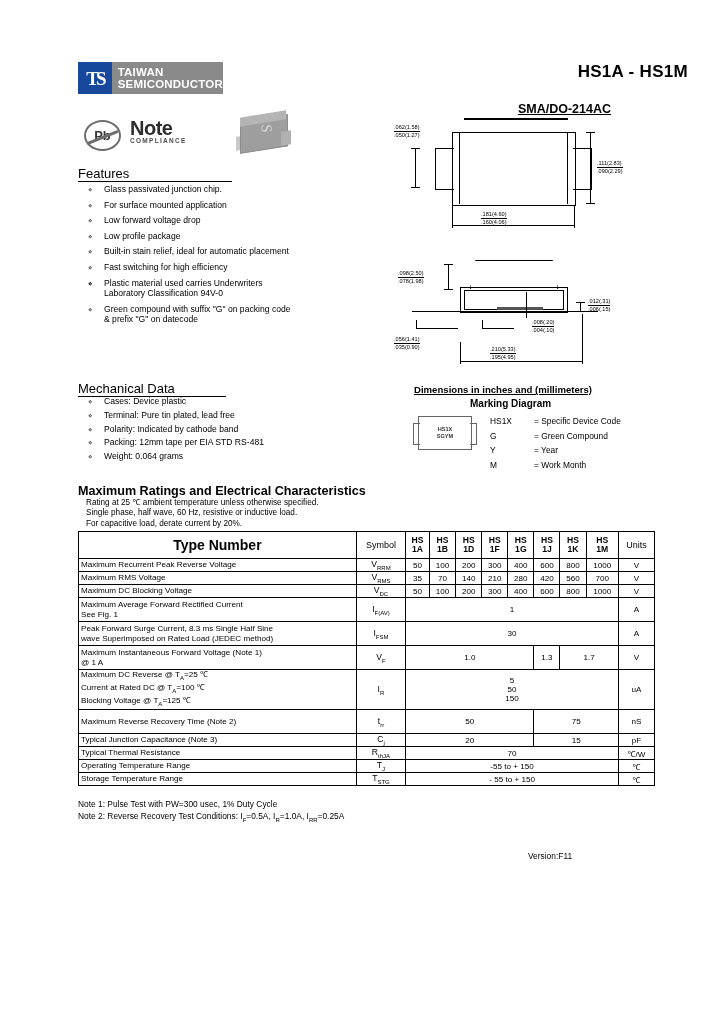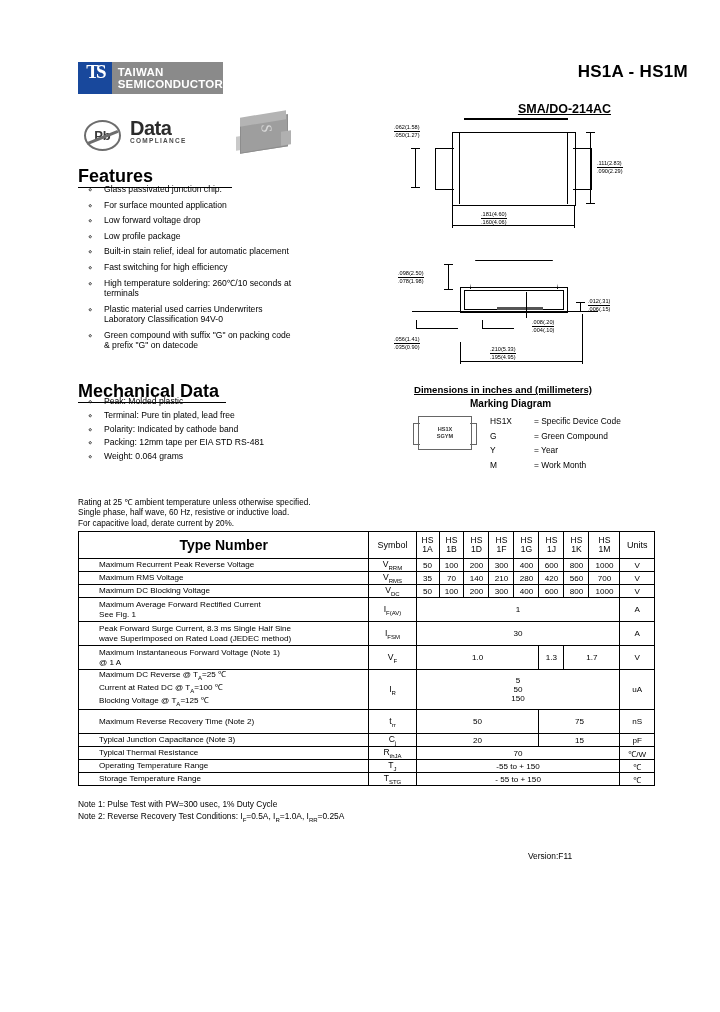--- a/index.html
+++ b/index.html
@@ -6,21 +6,21 @@
   body{
     width:720px;height:1012px;position:relative;overflow:hidden;
     font-family:"Liberation Sans", sans-serif;color:#000;
     -webkit-font-smoothing:none;
   }
   #page{position:absolute;inset:0;background:#fff;}
 
   
   .logo-wrap{position:absolute;left:78px;top:62px;width:145px;height:32px;
     display:flex;align-items:stretch;}
-  .logo-mark{width:38px;background:#18489c;display:flex;align-items:flex-start;justify-content:center;}
+  .logo-mark{width:38px;background:#18489c;display:flex;align-items:center;justify-content:center;}
   .logo-mark .ts{color:#fff;font-weight:bold;font-size:19px;font-family:"Liberation Serif",serif;
       letter-spacing:-3px;line-height:1;}
   .logo-text{flex:1;background:#8a8a8a;color:#fff;display:flex;flex-direction:column;
       justify-content:center;padding-left:6px;}
   .logo-text span{font-weight:bold;font-size:11.5px;line-height:12.5px;letter-spacing:.2px;}
 
   
   .pb{position:absolute;left:84px;top:120px;width:33px;height:27px;border:2.5px solid #6d6d6d;
       border-radius:50%;display:flex;align-items:center;justify-content:center;
       font-weight:bold;font-size:13px;color:#3b3b3b;}
@@ -43,21 +43,21 @@
   .pkg-s{position:absolute;left:30px;top:6px;color:#d8d8d8;font-size:15px;
      transform:rotate(88deg);font-family:"Liberation Serif",serif;}
 
   
   .title-main{position:absolute;right:32px;top:62px;font-size:17px;font-weight:bold;letter-spacing:.3px;padding-left:41px;}
   .title-sub{position:absolute;right:32px;top:84px;font-size:12.5px;}
   .title-pkg{position:absolute;right:109px;top:102px;font-size:12.5px;font-weight:bold;
       text-decoration:underline;}
 
   
-  .sec-head{font-size:18px;font-weight:bold;border-bottom:1.6px solid #000;display:inline-block;
+  .sec-head{font-size:13px;font-weight:normal;border-bottom:1.6px solid #000;display:inline-block;
       padding-bottom:0px;}
   #features-head{position:absolute;left:78px;top:166px;width:154px;}
   #mech-head{position:absolute;left:78px;top:381px;width:148px;}
 
   
   .blist{position:absolute;font-size:8.6px;line-height:10.4px;}
   .blist .item{position:relative;padding-left:26px;margin-bottom:5.2px;}
   .blist .item .dia{position:absolute;left:10px;top:1px;font-size:7px;color:#222;}
   #features-list{left:78px;top:184px;width:216px;}
   #mech-list{left:78px;top:396px;width:230px;}
@@ -95,31 +95,31 @@
       text-decoration:underline;}
   #markhead{position:absolute;left:470px;top:398px;font-size:10px;font-weight:bold;}
   #markbox{position:absolute;left:418px;top:416px;width:52px;height:32px;border:1px solid #666;
       display:flex;flex-direction:column;align-items:center;justify-content:center;}
   #markbox .mtxt{font-size:5.6px;font-weight:bold;color:#333;line-height:7px;}
   #markbox .earL{position:absolute;left:-6px;top:6px;width:6px;height:20px;border:1px solid #666;border-right:none;}
   #markbox .earR{position:absolute;right:-6px;top:6px;width:6px;height:20px;border:1px solid #666;border-left:none;}
 
   
   #ratings-head{position:absolute;left:78px;top:484px;font-size:12.6px;font-weight:bold;}
-  .rnote{position:absolute;font-size:8.2px;line-height:10.4px;}
+  .rnote{position:absolute;font-size:8.2px;line-height:10.4px;margin-left:8px;}
   #rnotes{left:78px;top:498px;}
 
   
   #tbl{position:absolute;left:78px;top:531px;width:577px;border-collapse:collapse;
       font-size:8.1px;}
   #tbl td,#tbl th{border:.9px solid #000;padding:0 2px;text-align:center;vertical-align:middle;}
-  #tbl .lcell{text-align:left;padding-left:20px;line-height:9.4px;}
+  #tbl .lcell{text-align:left;padding-left:2px;line-height:9.4px;}
   #tbl .typehdr{font-size:14px;font-weight:bold;height:26px;}
   #tbl .symhdr{font-size:9px;font-weight:normal;}
-  #tbl .dev{font-size:8.6px;font-weight:normal;line-height:9.2px;}
+  #tbl .dev{font-size:8.6px;font-weight:bold;line-height:9.2px;}
   #tbl .sym{font-size:8.6px;}
   #tbl tr{height:13px;}
   sub{font-size:6px;}
 
   
   #notes{position:absolute;left:78px;top:798px;font-size:8.4px;line-height:12.4px;}
   #version{position:absolute;left:528px;top:851px;font-size:8.4px;text-align:right;}
 </style>
 </head>
 <body>
@@ -134,21 +134,21 @@
       <span>TAIWAN</span>
       <span>SEMICONDUCTOR</span>
     </div>
   </div>
 
   <div class="pb">
     <span>Pb</span>
     <span class="pb-slash"></span>
   </div>
   <div class="rohs">
-    <div class="r1">Data</div>
+    <div class="r1">Note</div>
     <div class="r2">COMPLIANCE</div>
   </div>
 
   <div class="pkgphoto">
     <div class="pkg-foot"></div>
     <div class="pkg-body"></div>
     <div class="pkg-top"></div>
     <div class="pkg-foot2"></div>
     <div class="pkg-s">S</div>
   </div>
@@ -157,28 +157,28 @@
   <div class="title-pkg">SMA/DO-214AC</div>
 
   <div class="sec-head" id="features-head">Features</div>
   <div class="blist" id="features-list">
       <div class="item"><span class="dia">⋄</span><span>Glass passivated junction chip.</span></div>
       <div class="item"><span class="dia">⋄</span><span>For surface mounted application</span></div>
       <div class="item"><span class="dia">⋄</span><span>Low forward voltage drop</span></div>
       <div class="item"><span class="dia">⋄</span><span>Low profile package</span></div>
       <div class="item"><span class="dia">⋄</span><span>Built-in stain relief, ideal for automatic placement</span></div>
       <div class="item"><span class="dia">⋄</span><span>Fast switching for high efficiency</span></div>
-      <div class="item"><span class="dia">⋄</span><span>High temperature soldering: 260℃/10 seconds at terminals</span></div>
+      <div class="item"><span class="dia">⋄</span></div>
       <div class="item"><span class="dia">⋄</span><span>Plastic material used carries Underwriters Laboratory Classification 94V-0</span></div>
       <div class="item"><span class="dia">⋄</span><span>Green compound with suffix "G" on packing code &amp; prefix "G" on datecode</span></div>
     </div>
 
   <div class="sec-head" id="mech-head">Mechanical Data</div>
   <div class="blist" id="mech-list">
-      <div class="item"><span class="dia">⋄</span><span>Peak: Molded plastic</span></div>
+      <div class="item"><span class="dia">⋄</span><span>Cases: Device plastic</span></div>
       <div class="item"><span class="dia">⋄</span><span>Terminal: Pure tin plated, lead free</span></div>
       <div class="item"><span class="dia">⋄</span><span>Polarity: Indicated by cathode band</span></div>
       <div class="item"><span class="dia">⋄</span><span>Packing: 12mm tape per EIA STD RS-481</span></div>
       <div class="item"><span class="dia">⋄</span><span>Weight: 0.064 grams</span></div>
     </div>
 
   <div class="drawbox" id="dwg1">
     <div class="topbar"></div>
     <div class="padL"></div>
     <div class="padR"></div>
@@ -278,20 +278,21 @@
       <div style="display: flex;">
         <span style="width: 44px;">Y</span>
         <span>= Year</span>
       </div>
       <div style="display: flex;">
         <span style="width: 44px;">M</span>
         <span>= Work Month</span>
       </div>
     </div>
 
+  <div id="ratings-head">Maximum Ratings and Electrical Characteristics</div>
   <div class="rnote" id="rnotes">
       <div>Rating at 25 ℃ ambient temperature unless otherwise specified.</div>
       <div>Single phase, half wave, 60 Hz, resistive or inductive load.</div>
       <div>For capacitive load, derate current by 20%.</div>
     </div>
 
   <table id="tbl">
     <tbody id="tbl-body">
         <tr>
           <td class="typehdr">Type Number</td>

